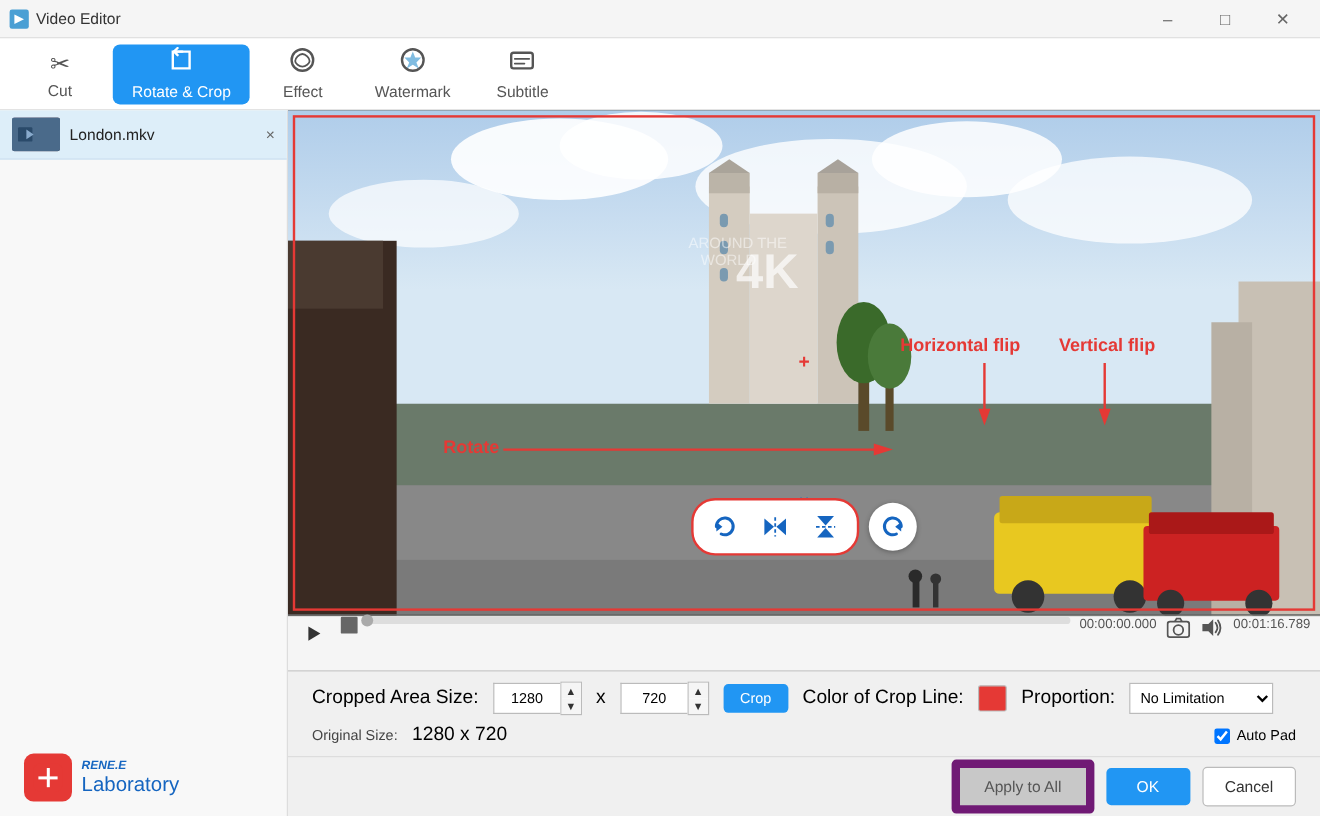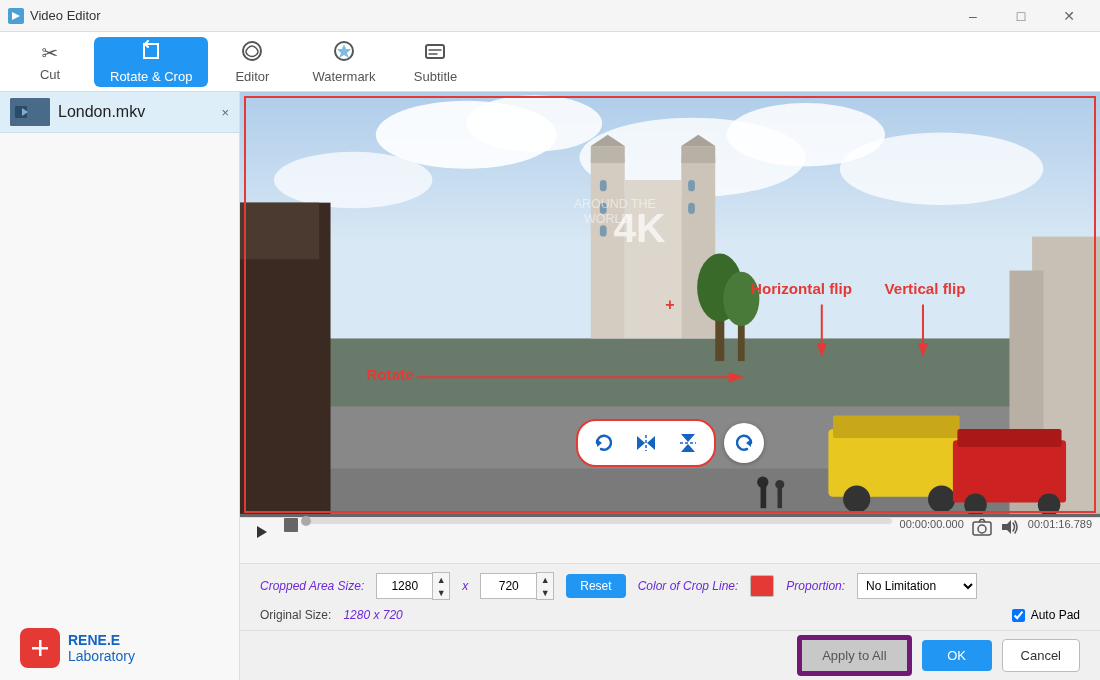--- a/index.html
+++ b/index.html
@@ -134,21 +134,21 @@
     .time-display { font-size: 11px; color: #555; white-space: nowrap; }
     .camera-icon { font-size: 18px; color: #555; cursor: pointer; }
     .volume-icon { font-size: 18px; color: #555; cursor: pointer; }
 
     
     .settings-bar {
       background: #f0f0f0; border-top: 1px solid #ddd;
       padding: 8px 20px; display: flex; flex-direction: column; gap: 8px;
     }
     .settings-row { display: flex; align-items: center; gap: 12px; }
-    .settings-label { font-size: 12px; color: #6d28d9; font-style: italic; }
+    .settings-label { font-size: 16px; color: #000000; }
     .spin-input-group { display: flex; align-items: center; }
     .spin-input {
       width: 56px; height: 26px; border: 1px solid #bbb; border-right: none;
       text-align: center; font-size: 12px; outline: none; background: white;
     }
     .spin-btns {
       display: flex; flex-direction: column;
       border: 1px solid #bbb; background: white;
     }
     .spin-up, .spin-down {
@@ -170,21 +170,21 @@
     .checkbox-label { font-size: 12px; color: #000000; }
     .original-size-label { font-size: 12px; color: #444; }
 
     
     .action-bar {
       background: #f0f0f0; border-top: 1px solid #ddd;
       height: 50px; display: flex; align-items: center; justify-content: flex-end;
       padding: 0 20px; gap: 10px;
     }
     .apply-all-btn {
-      background: #c8c8c8; color: #555; border: 5px solid #701a75;
+      background: #c8c8c8; color: #555; border: 7px solid #701a75;
       padding: 8px 20px; border-radius: 4px; font-size: 13px; cursor: pointer;
       min-width: 100px;
     }
     .ok-btn {
       background: #2196F3; color: white; border: none;
       padding: 8px 8px; border-radius: 4px; font-size: 13px; cursor: pointer;
       min-width: 70px;
     }
     .cancel-btn {
       background: white; color: #333; border: 1px solid #bbb;
@@ -211,21 +211,21 @@
     }
     .file-item {
       display: flex; align-items: center; gap: 8px;
       padding: 6px 10px; background: #ddeef9; border-bottom: 1px solid #cce0f0;
       cursor: pointer; position: relative;
     }
     .file-thumb {
       width: 40px; height: 28px; background: linear-gradient(135deg, #668 0%, #334 100%);
       border-radius: 2px; overflow: hidden; flex-shrink: 0;
     }
-    .file-name { font-size: 16px; color: #222; }
+    .file-name { font-size: 13px; color: #222; }
     .file-close { margin-left: auto; font-size: 13px; color: #666; cursor: pointer; }
 
     
     .annotation-svg {
       position: absolute; top: 0; left: 0; width: 100%; height: 100%;
       pointer-events: none;
     }
   </style>
 </head>
 <body>
@@ -261,21 +261,21 @@
     </span>
     <span>Rotate &amp; Crop</span>
   </div>
   <div class="tab-item">
     <span class="tab-icon">
       <svg width="22" height="22" viewBox="0 0 22 22">
         <circle cx="11" cy="11" r="9" fill="none" stroke="#555" stroke-width="2"></circle>
         <path d="M7 8 Q11 4 15 8 Q19 12 15 15 Q11 18 7 15 Q3 12 7 8Z" fill="none" stroke="#555" stroke-width="1.5"></path>
       </svg>
     </span>
-    <span>Editor</span>
+    <span>Effect</span>
   </div>
   <div class="tab-item">
     <span class="tab-icon">
       <svg width="22" height="22" viewBox="0 0 22 22">
         <circle cx="11" cy="11" r="9" fill="none" stroke="#555" stroke-width="2"></circle>
         <path d="M11 4 L13 9 L18 9 L14 13 L16 18 L11 15 L6 18 L8 13 L4 9 L9 9 Z" fill="#4a9fd4" opacity="0.7"></path>
       </svg>
     </span>
     <span>Watermark</span>
   </div>
@@ -486,21 +486,21 @@
           </div>
         </div>
         <span class="settings-label">x</span>
         <div class="spin-input-group">
           <input class="spin-input" type="text" value="720" style="">
           <div class="spin-btns">
             <button class="spin-up">▲</button>
             <button class="spin-down">▼</button>
           </div>
         </div>
-        <button class="reset-btn">Reset</button>
+        <button class="reset-btn">Crop</button>
         <span class="settings-label">Color of Crop Line:</span>
         <div class="color-swatch"></div>
         <span class="settings-label">Proportion:</span>
         <select class="proportion-select">
           <option>No Limitation</option>
           <option>16:9</option>
           <option>4:3</option>
           <option>1:1</option>
           <option>9:16</option>
         </select>
@@ -528,17 +528,17 @@
 <div class="logo-area">
   <div style="display:flex;align-items:center;gap:8px;">
     <div class="logo-icon">
       <svg width="24" height="24" viewBox="0 0 24 24">
         <rect width="24" height="24" rx="6" fill="#e53935"></rect>
         <rect x="4" y="11" width="16" height="2.5" fill="white"></rect>
         <rect x="11" y="4" width="2.5" height="16" fill="white"></rect>
       </svg>
     </div>
     <div>
-      <div style="font-size:14px;font-weight:bold;color:#1565c0;">RENE.E</div>
-      <div style="font-size:14px;color:#1565c0;">Laboratory</div>
+      <div style="font-size:10px;font-weight:bold;color:#1565c0;font-style:italic;">RENE.E</div>
+      <div style="font-size:17px;color:#1565c0;">Laboratory</div>
     </div>
   </div>
 </div>
 
 </body></html>

